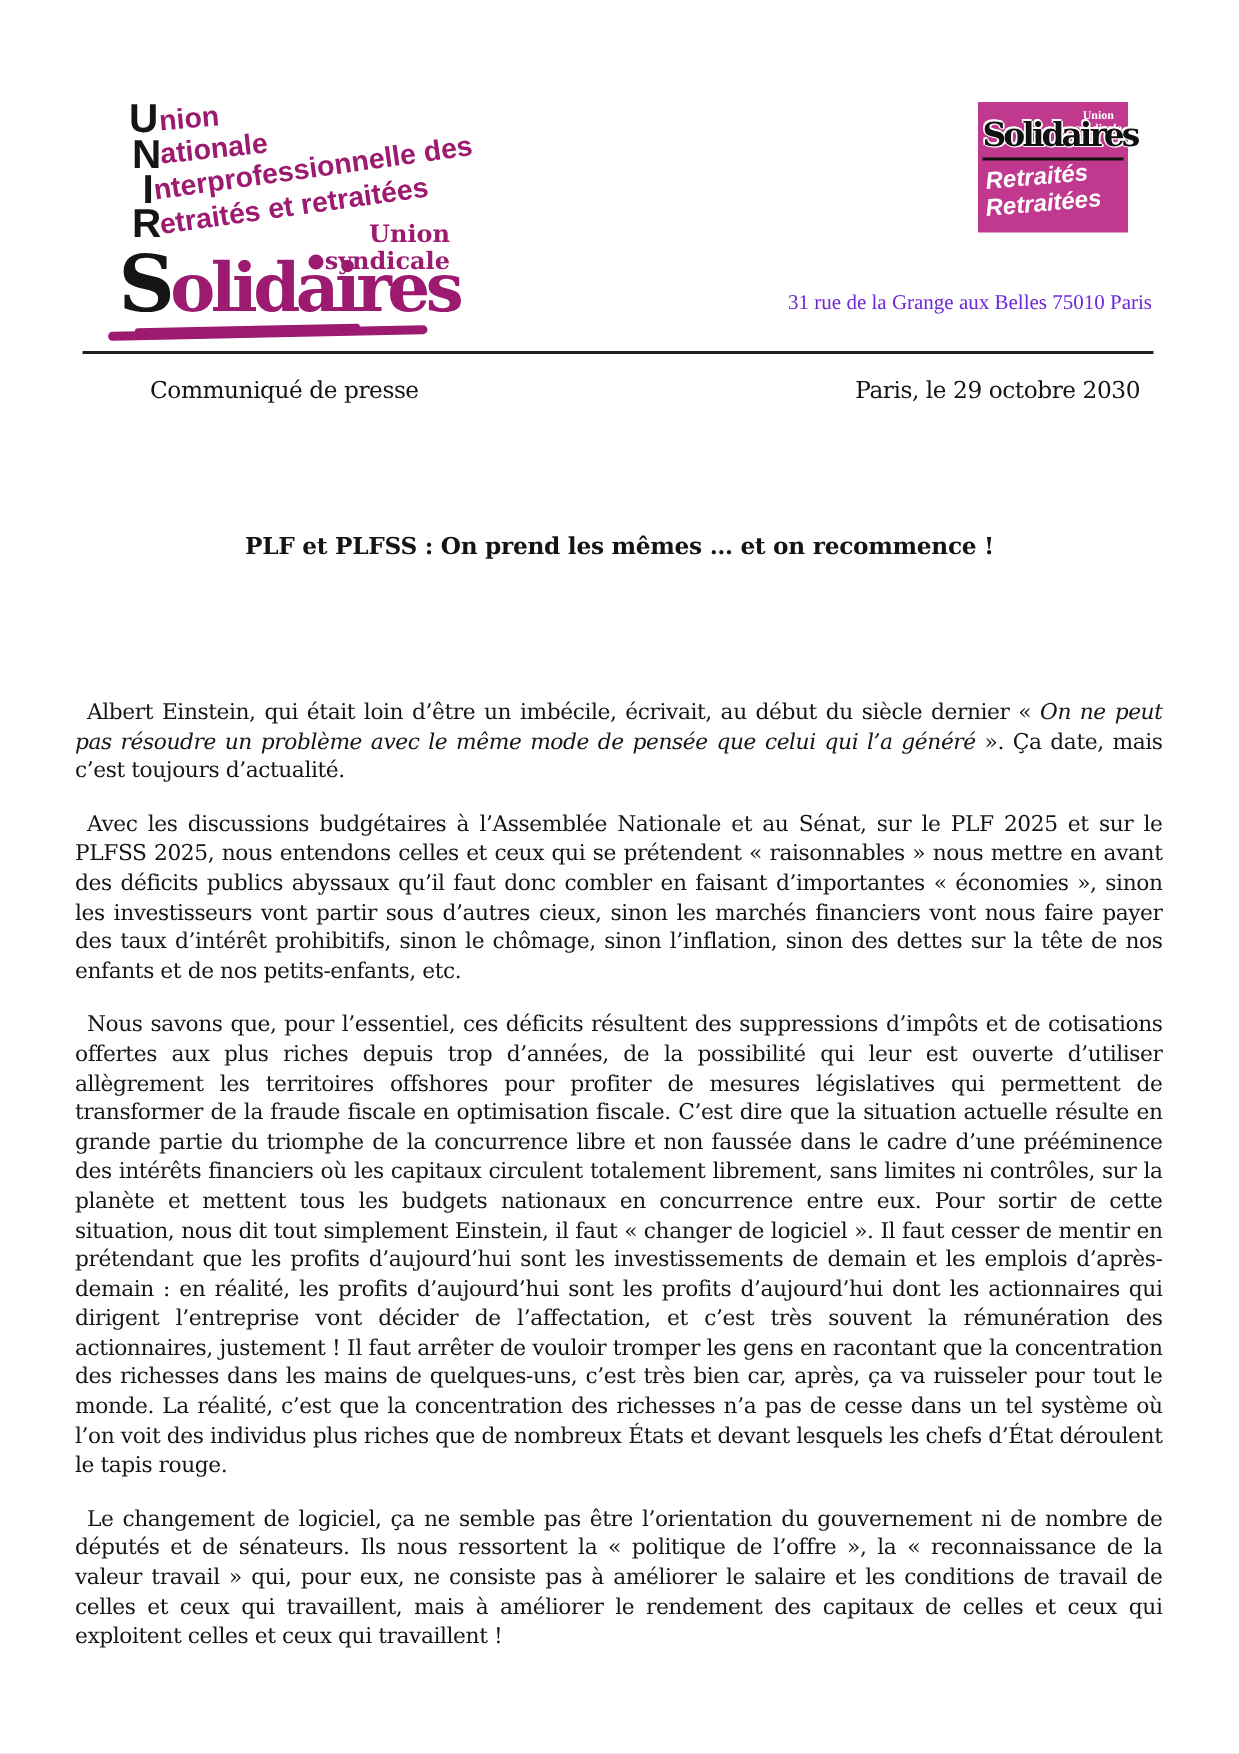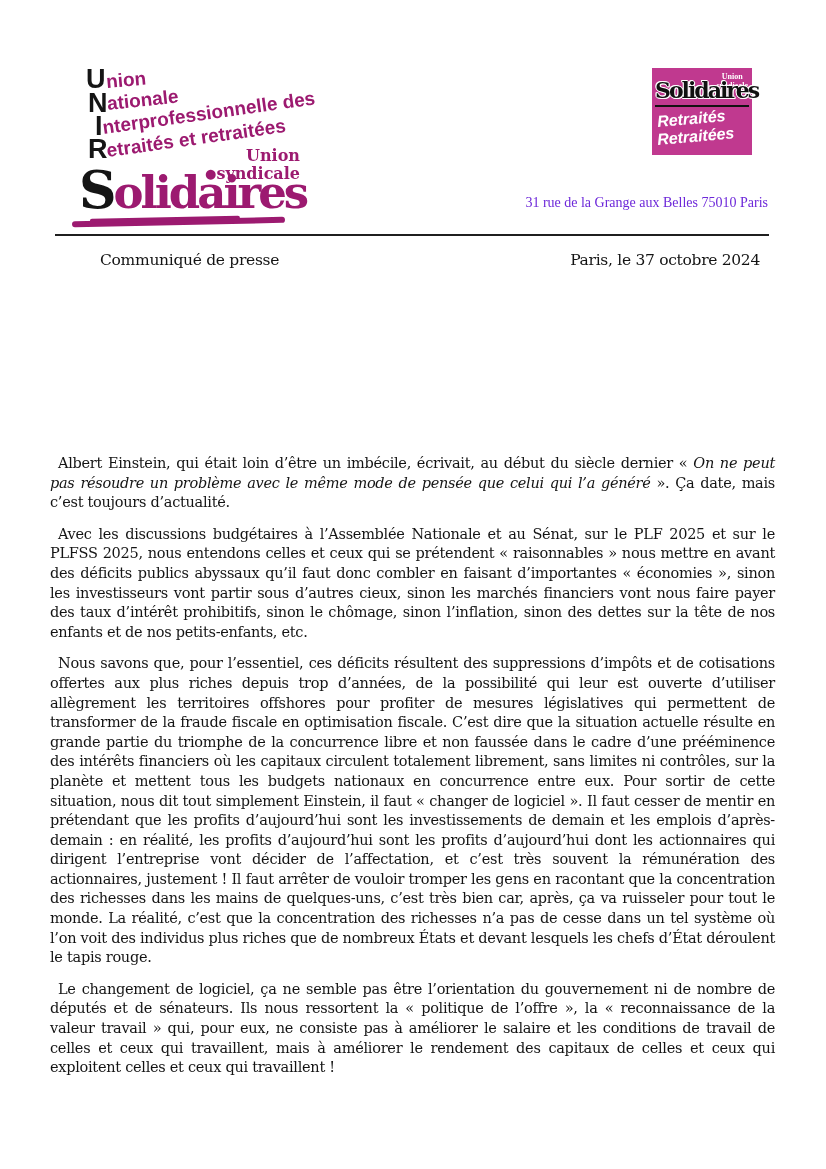--- a/index.html
+++ b/index.html
@@ -87,21 +87,21 @@
   .title{
     position:absolute;left:0;right:0;top:354px;text-align:center;
     font-weight:bold;font-size:15.5px;letter-spacing:-0.2px;
   }
   
   .body-text{
     position:absolute;left:50px;right:51px;top:450px;
     font-size:14.5px;line-height:19.6px;letter-spacing:-0.28px;
     text-align:justify;
   }
-  .body-text p{margin:4px 0 12px 0;text-indent:8px;}
+  .body-text p{margin:16px 0 12px 0;text-indent:8px;}
   .body-text em{font-style:italic;}
 </style>
 </head>
 <body>
 
 <div class="page">
 
   <div class="llogo">
     <span class="ul-initial init-u">U</span>
     <span class="ul-word word-u">nion</span>
@@ -138,23 +138,24 @@
   </div>
 
   <div class="address">
     <div>31 rue de la Grange aux Belles 75010 Paris</div>
   </div>
 
   <div class="rule"></div>
 
   <div class="meta">
     <span>Communiqué de presse</span>
-    <span>Paris, le 37 octobre 2024</span>
+    <span>Paris, le 29 octobre 2030</span>
   </div>
 
+  <div class="title">PLF et PLFSS : On prend les mêmes … et on recommence !</div>
 
   <div class="body-text">
       <p><span>Albert Einstein, qui était loin d’être un imbécile, écrivait, au début du siècle dernier «&nbsp;</span><em>On ne peut pas résoudre un problème avec le même mode de pensée que celui qui l’a généré</em><span>&nbsp;». Ça date, mais c’est toujours d’actualité.</span></p>
       <p><span>Avec les discussions budgétaires à l’Assemblée Nationale et au Sénat, sur le PLF 2025 et sur le PLFSS 2025, nous entendons celles et ceux qui se prétendent «&nbsp;raisonnables&nbsp;» nous mettre en avant des déficits publics abyssaux qu’il faut donc combler en faisant d’importantes «&nbsp;économies&nbsp;», sinon les investisseurs vont partir sous d’autres cieux, sinon les marchés financiers vont nous faire payer des taux d’intérêt prohibitifs, sinon le chômage, sinon l’inflation, sinon des dettes sur la tête de nos enfants et de nos petits-enfants, etc.</span></p>
       <p><span>Nous savons que, pour l’essentiel, ces déficits résultent des suppressions d’impôts et de cotisations offertes aux plus riches depuis trop d’années, de la possibilité qui leur est ouverte d’utiliser allègrement les territoires offshores pour profiter de mesures législatives qui permettent de transformer de la fraude fiscale en optimisation fiscale. C’est dire que la situation actuelle résulte en grande partie du triomphe de la concurrence libre et non faussée dans le cadre d’une prééminence des intérêts financiers où les capitaux circulent totalement librement, sans limites ni contrôles, sur la planète et mettent tous les budgets nationaux en concurrence entre eux. Pour sortir de cette situation, nous dit tout simplement Einstein, il faut «&nbsp;changer de logiciel&nbsp;». Il faut cesser de mentir en prétendant que les profits d’aujourd’hui sont les investissements de demain et les emplois d’après-demain : en réalité, les profits d’aujourd’hui sont les profits d’aujourd’hui dont les actionnaires qui dirigent l’entreprise vont décider de l’affectation, et c’est très souvent la rémunération des actionnaires, justement ! Il faut arrêter de vouloir tromper les gens en racontant que la concentration des richesses dans les mains de quelques-uns, c’est très bien car, après, ça va ruisseler pour tout le monde. La réalité, c’est que la concentration des richesses n’a pas de cesse dans un tel système où l’on voit des individus plus riches que de nombreux États et devant lesquels les chefs d’État déroulent le tapis rouge.</span></p>
       <p><span>Le changement de logiciel, ça ne semble pas être l’orientation du gouvernement ni de nombre de députés et de sénateurs. Ils nous ressortent la «&nbsp;politique de l’offre&nbsp;», la «&nbsp;reconnaissance de la valeur travail&nbsp;» qui, pour eux, ne consiste pas à améliorer le salaire et les conditions de travail de celles et ceux qui travaillent, mais à améliorer le rendement des capitaux de celles et ceux qui exploitent celles et ceux qui travaillent !</span></p>
     </div>
 
 </div>
 

